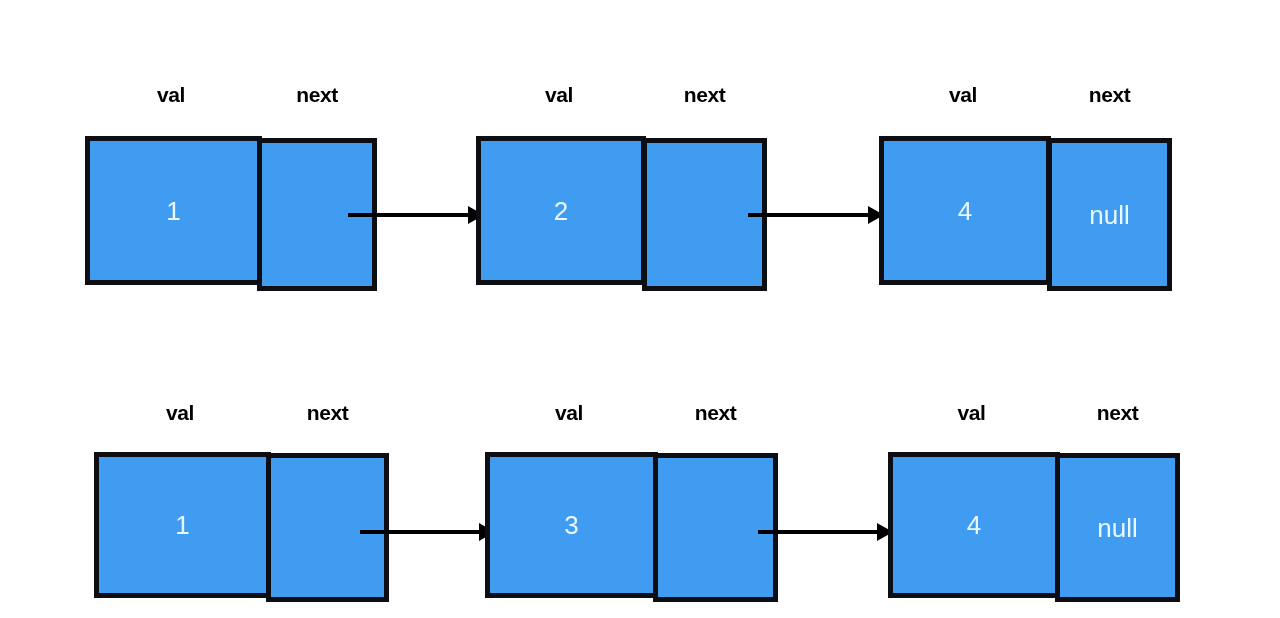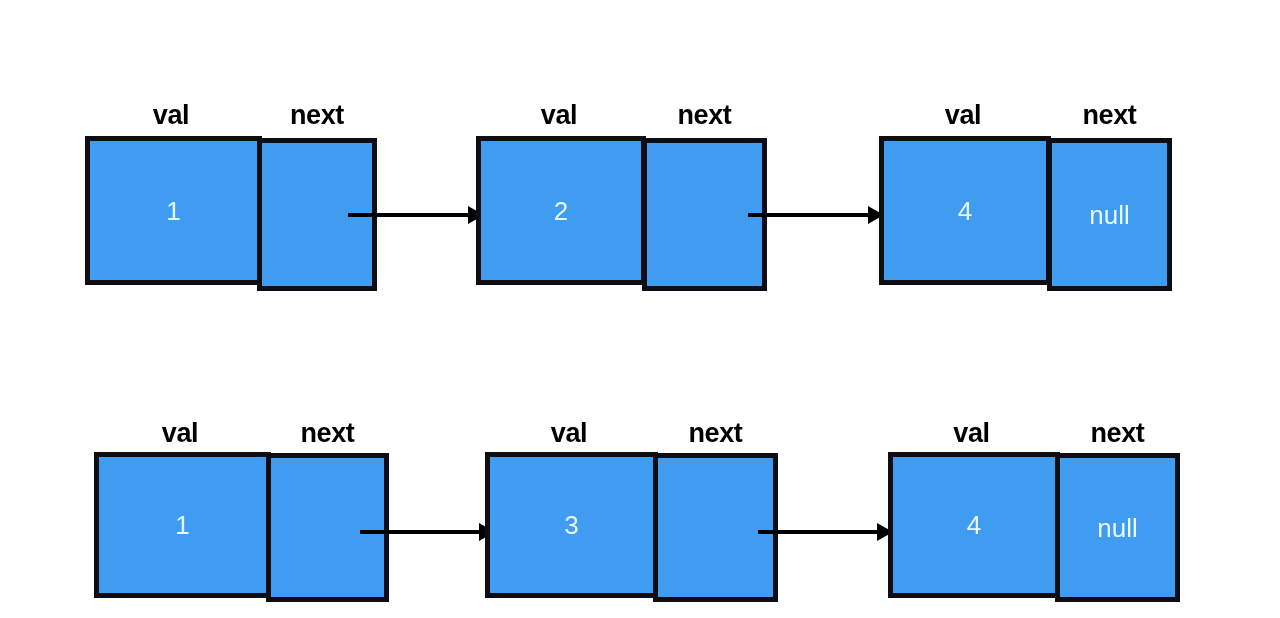--- a/index.html
+++ b/index.html
@@ -38,27 +38,26 @@
     top: 0;
     left: 0;
     width: 100%;
     height: 40px;
   }
 
   .cell-label {
     position: absolute;
     top: 0;
     font-weight: bold;
-    font-size: 27px;
+    font-size: 21px;
     color: #000000;
     letter-spacing: -0.4px;
     text-align: center;
     line-height: 34px;
     font-family: "Liberation Sans", sans-serif;
-    margin-top: 20px;
   }
 
   .cells {
     position: absolute;
     left: 0;
   }
 
   .cell {
     position: absolute;
     background: #409cf0;

